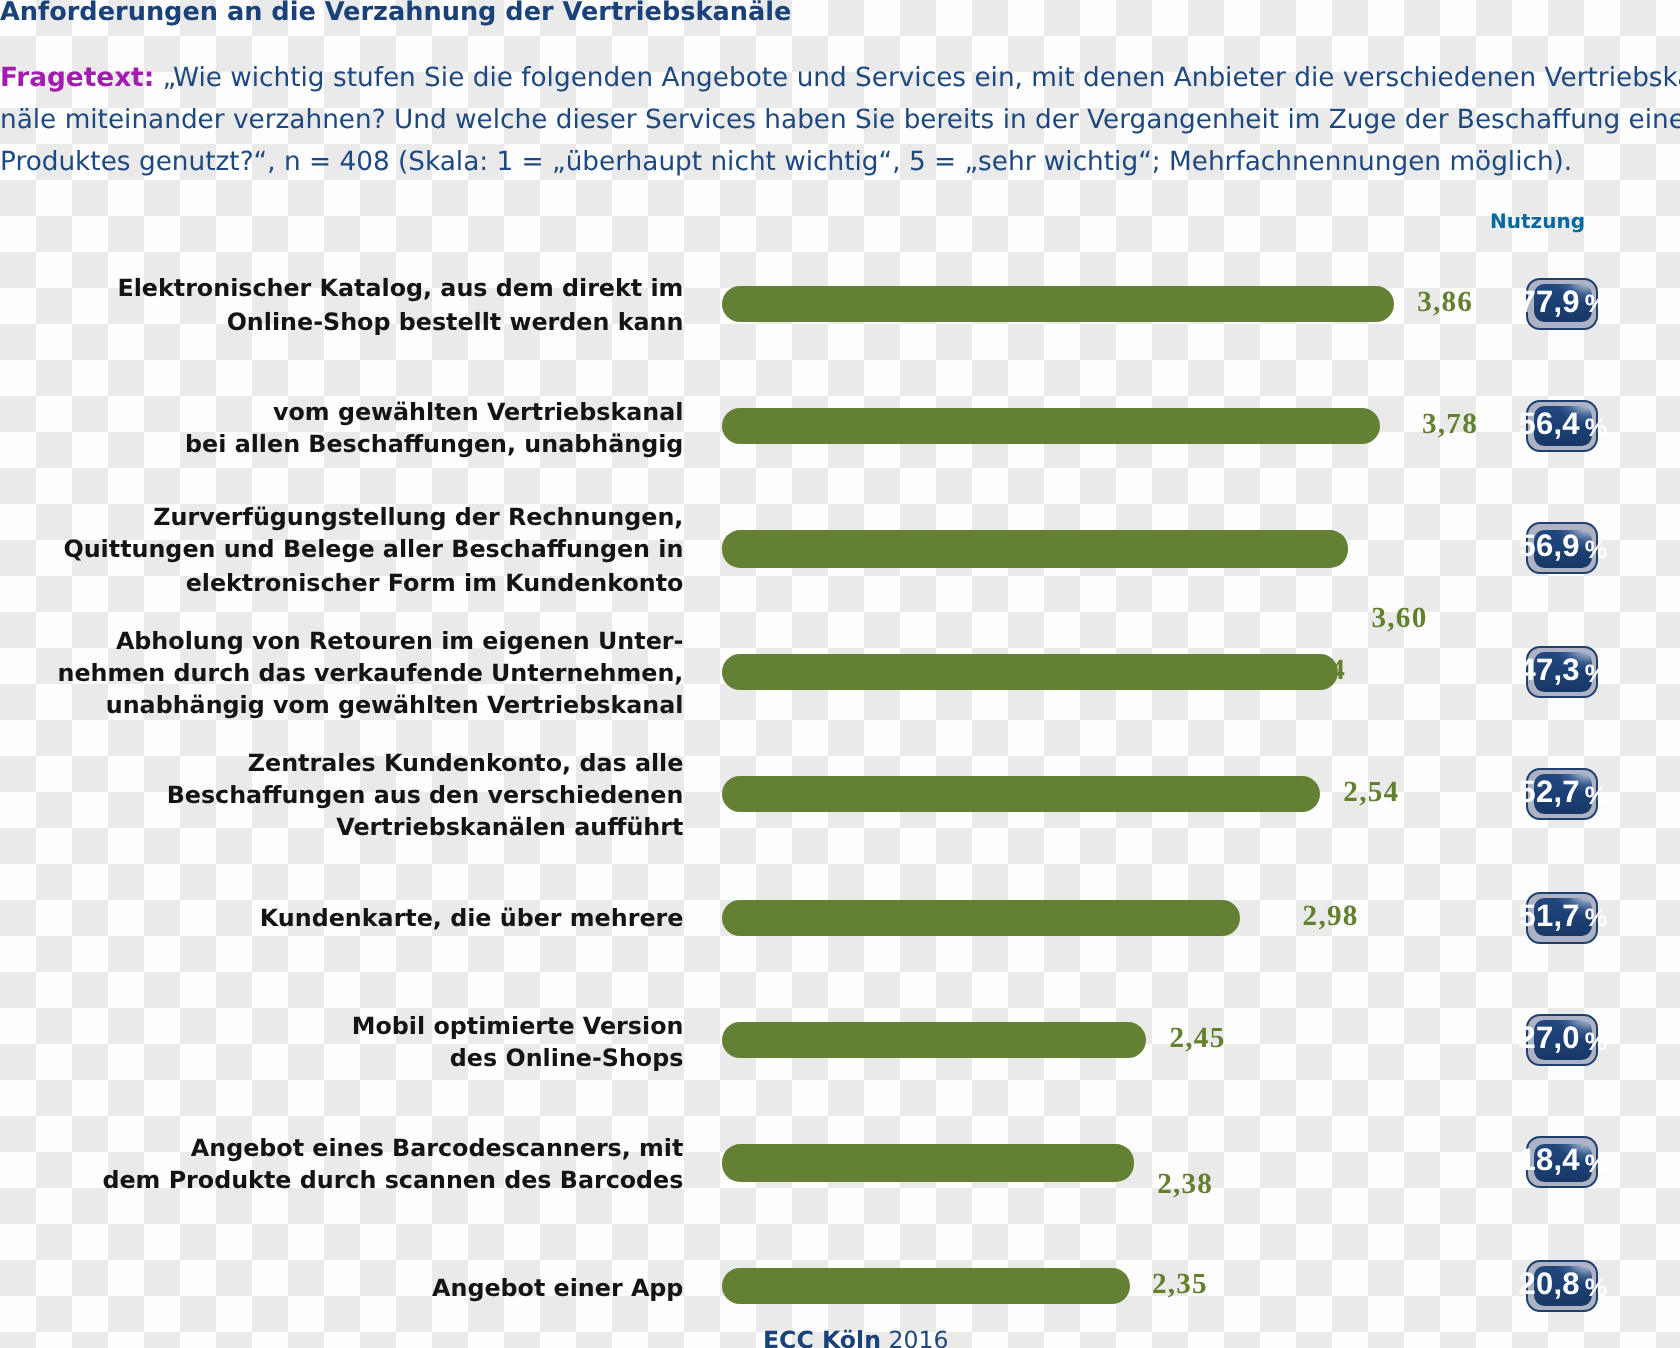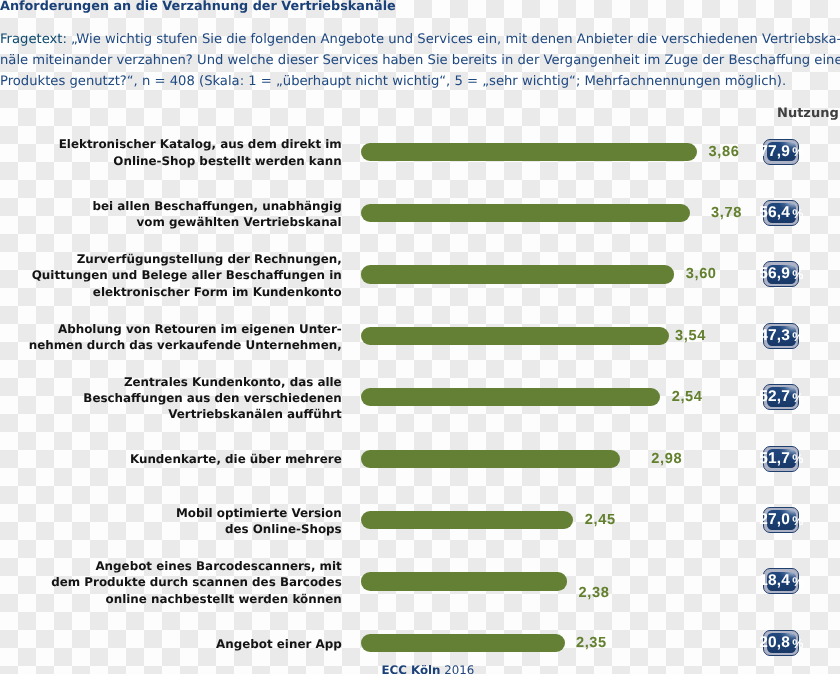--- a/index.html
+++ b/index.html
@@ -19,42 +19,42 @@
   #page{position:absolute;inset:0;}
 
   .title{
     position:absolute;left:0;top:-1px;
     font-size:12.8px;font-weight:bold;color:#1b4179;white-space:nowrap;
   }
   .question{
     position:absolute;left:0;top:29px;width:845px;
     font-size:13.17px;color:#1e4880;line-height:21px;
   }
-  .question b{font-weight:normal;color:#0c4a6e;}
+  .question b{font-weight:bold;color:#a21caf;}
   .qline{white-space:nowrap;}
 
   .nutzung{
-    position:absolute;left:777px;top:105.5px;
-    font-size:13px;font-weight:bold;color:#404040;white-space:nowrap;
+    position:absolute;left:745px;top:105.5px;
+    font-size:10px;font-weight:bold;color:#0369a1;white-space:nowrap;
   }
 
   .row{position:absolute;left:0;width:840px;height:18.2px;}
   .rowlabel{
     position:absolute;right:498.3px;
     text-align:right;font-size:11.9px;font-weight:bold;color:#141414;
     line-height:16.2px;white-space:nowrap;top:50%;transform:translateY(-50%);
     margin-top:0.8px;
   }
   .bar{
     position:absolute;left:360.7px;top:0;height:18.2px;border-radius:9.1px;
     background:#648034;
   }
   .barval{
     position:absolute;top:50%;transform:translateY(-50%);
-    font-family:Liberation Sans, sans-serif;
+    font-family:Liberation Serif, serif;
     font-size:14.6px;font-weight:bold;color:#63802f;white-space:nowrap;
     letter-spacing:0.62px;
   }
 
   .badge{
     position:absolute;left:763.4px;top:50%;margin-top:-13.0px;
     width:36px;height:26.0px;border-radius:7.0px;
     box-sizing:border-box;
     border:0.9px solid #1f3f6e;
     background:#adb2c5;
@@ -107,52 +107,53 @@
         <div class="bar" style="width: 336.565px;"></div>
         <div class="barval" style="left: 708.565px;">3,86</div>
         <div class="badge">
           <div class="badge-inner"></div>
           <span class="badge-txt">77,9</span>
           <span class="badge-txt badge-pct">%</span>
         </div>
       </div>
       <div class="row" style="top: 203.94px;">
         <div class="rowlabel">
+          <div>vom gewählten Vertriebskanal</div>
           <div>bei allen Beschaffungen, unabhängig</div>
-          <div>vom gewählten Vertriebskanal</div>
         </div>
         <div class="bar" style="width: 329.54px;"></div>
         <div class="barval" style="left: 711px; text-align: center;">3,78</div>
         <div class="badge">
           <div class="badge-inner"></div>
           <span class="badge-txt">56,4</span>
           <span class="badge-txt badge-pct">%</span>
         </div>
       </div>
       <div class="row" style="top: 265.35px;">
         <div class="rowlabel">
           <div>Zurverfügungstellung der Rechnungen,</div>
           <div>Quittungen und Belege aller Beschaffungen in</div>
           <div>elektronischer Form im Kundenkonto</div>
         </div>
         <div class="bar" style="width: 313.732px;"></div>
-        <div class="barval" style="left: 685.732px;">3,60</div>
+        <div class="barval" style="left: 685.732px; margin-top: 36px;">3,60</div>
         <div class="badge">
           <div class="badge-inner"></div>
           <span class="badge-txt">56,9</span>
           <span class="badge-txt badge-pct">%</span>
         </div>
       </div>
       <div class="row" style="top: 326.76px;">
         <div class="rowlabel">
           <div>Abholung von Retouren im eigenen Unter-</div>
           <div>nehmen durch das verkaufende Unternehmen,</div>
+          <div>unabhängig vom gewählten Vertriebskanal</div>
         </div>
         <div class="bar" style="width: 308.463px;"></div>
-        <div class="barval" style="left: 675px;">3,54</div>
+        <div class="barval" style="left: 645px;">3,54</div>
         <div class="badge">
           <div class="badge-inner"></div>
           <span class="badge-txt">47,3</span>
           <span class="badge-txt badge-pct">%</span>
         </div>
       </div>
       <div class="row" style="top: 388.17px;">
         <div class="rowlabel">
           <div>Zentrales Kundenkonto, das alle</div>
           <div>Beschaffungen aus den verschiedenen</div>
@@ -188,21 +189,20 @@
         <div class="badge">
           <div class="badge-inner"></div>
           <span class="badge-txt">27,0</span>
           <span class="badge-txt badge-pct">%</span>
         </div>
       </div>
       <div class="row" style="top: 572.4px;">
         <div class="rowlabel">
           <div>Angebot eines Barcodescanners, mit</div>
           <div>dem Produkte durch scannen des Barcodes</div>
-          <div>online nachbestellt werden können</div>
         </div>
         <div class="bar" style="width: 206.592px;"></div>
         <div class="barval" style="left: 578.592px; margin-top: 12px;">2,38</div>
         <div class="badge">
           <div class="badge-inner"></div>
           <span class="badge-txt">18,4</span>
           <span class="badge-txt badge-pct">%</span>
         </div>
       </div>
       <div class="row" style="top: 633.81px;">

